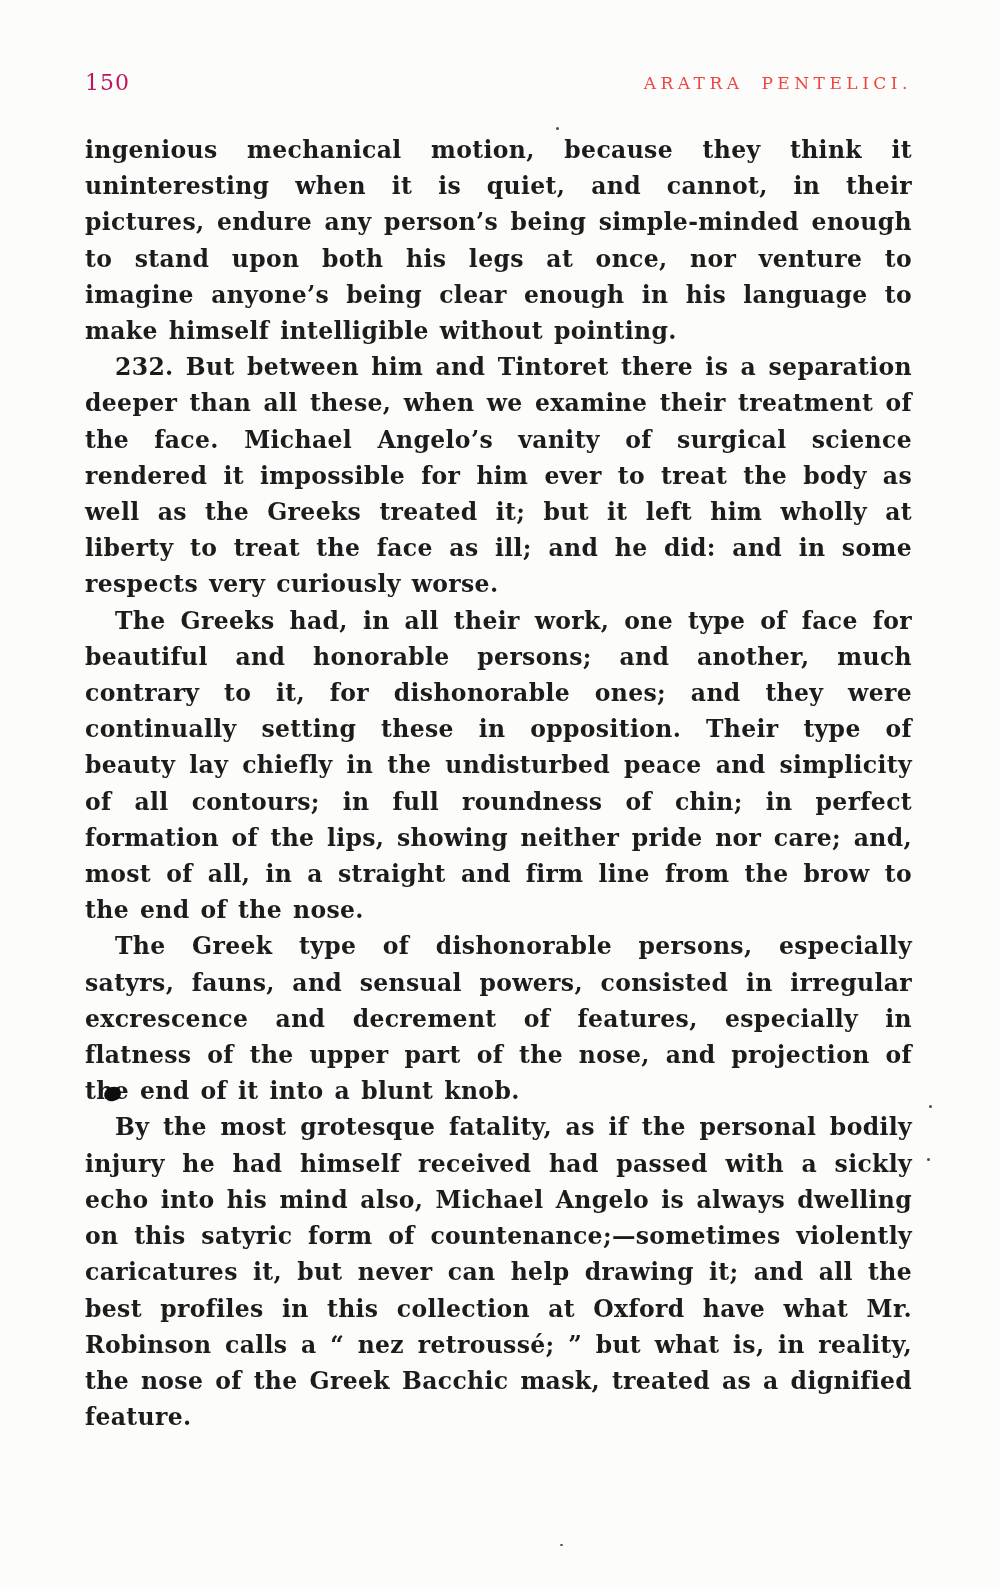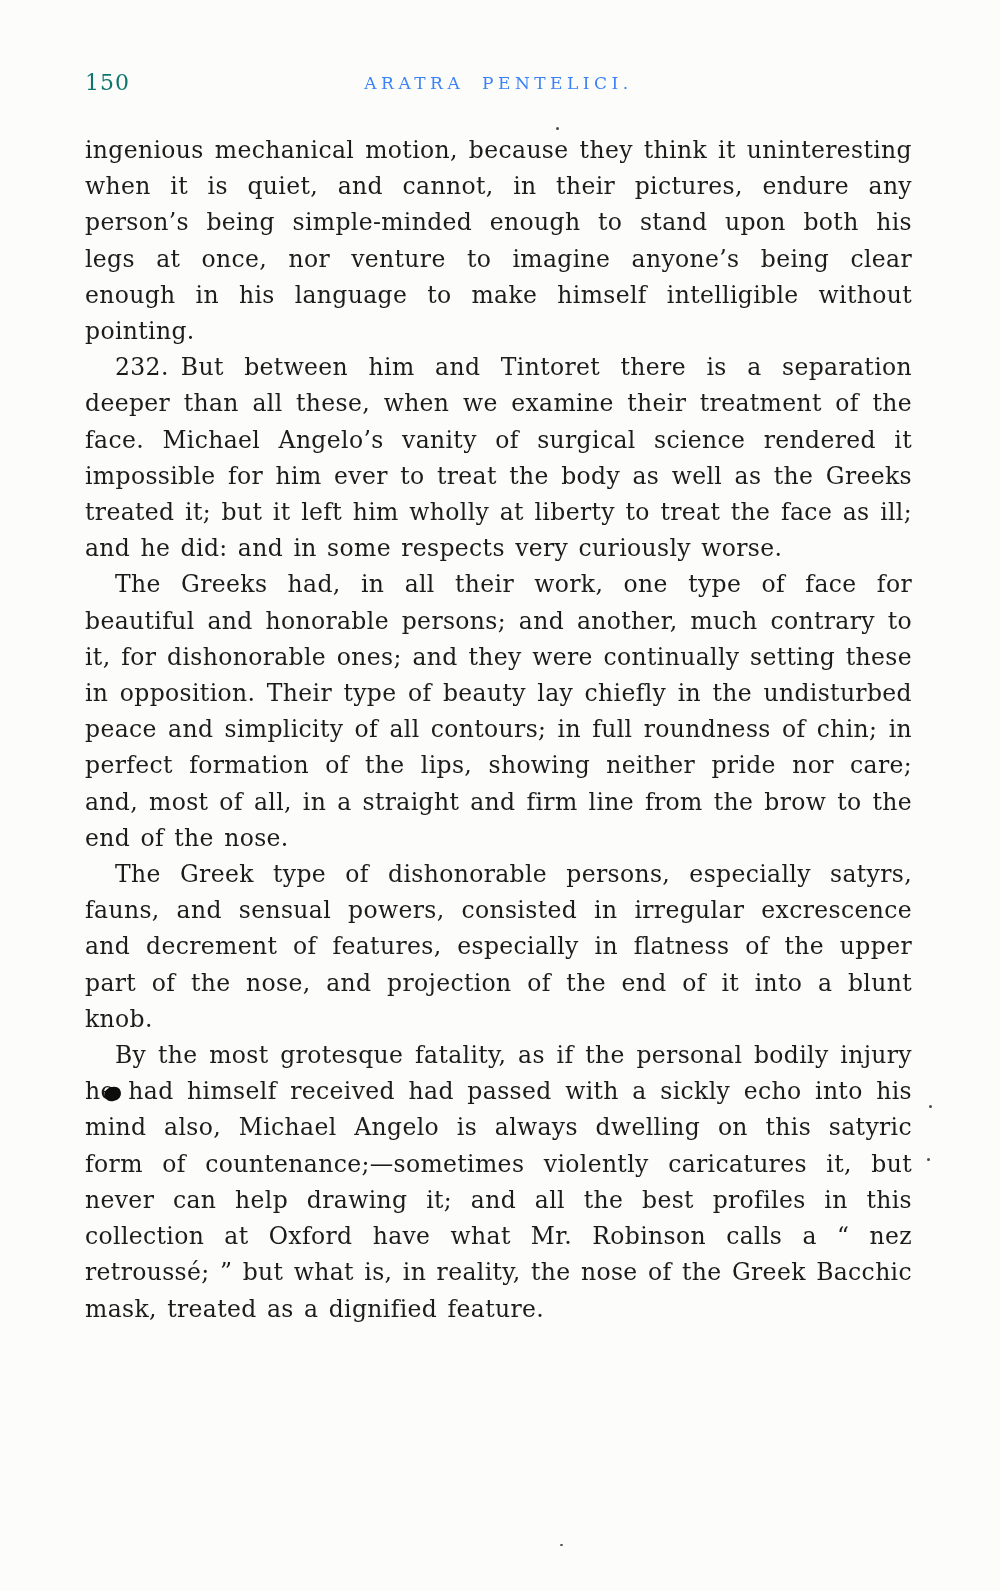--- a/index.html
+++ b/index.html
@@ -23,43 +23,44 @@
     position: relative;
     height: 40px;
     margin-bottom: 22px;
   }
   .page-number {
     position: absolute;
     left: 0;
     top: 0;
     font-size: 22px;
     letter-spacing: 1px;
-    color: #0f766e;
+    color: #be185d;
   }
   .running-header {
     position: absolute;
     left: 0;
     right: 0;
     top: 3px;
-    text-align: center;
+    text-align: right;
     font-size: 17px;
     letter-spacing: 4.5px;
     word-spacing: 8px;
-    color: #3b82f6;
+    color: #ef4444;
   }
   .body-text {
     font-size: 23.5px;
     line-height: 36.2px;
     text-align: justify;
     letter-spacing: 0.35px;
     word-spacing: 2.5px;
     color: #1c1c1c;
   }
   .body-text p {
     margin: 0;
+    font-weight: bold;
   }
   .body-text p.indent {
     text-indent: 30px;
   }
   .ink-blot {
     position: absolute;
     left: 104px;
     top: 1087px;
     width: 17px;
     height: 14px;

